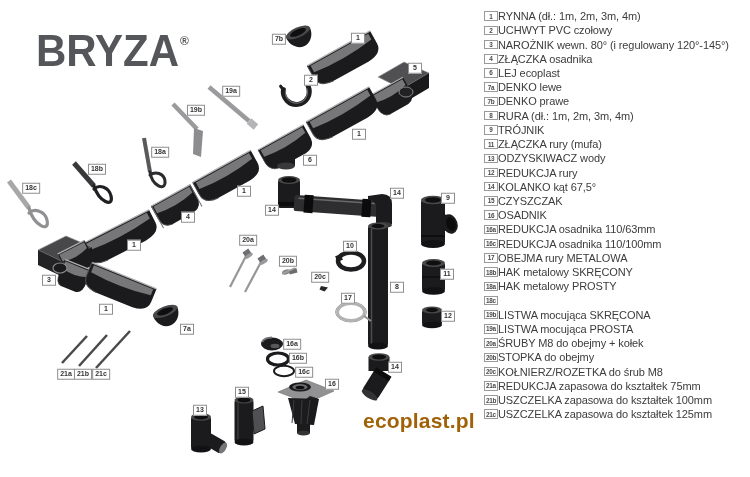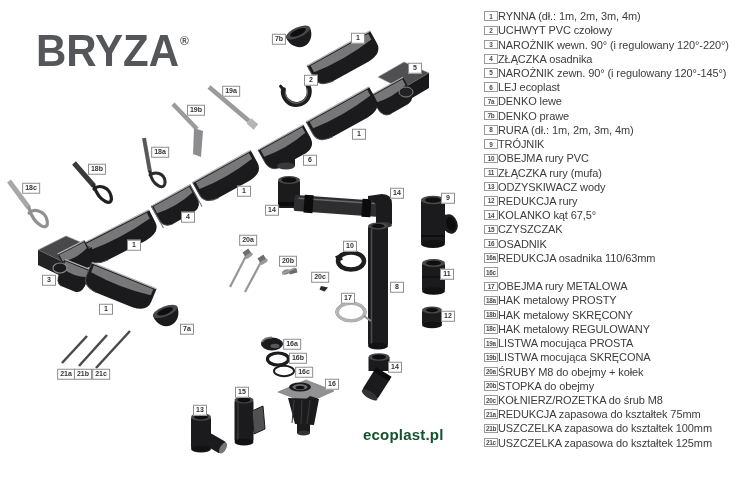--- a/index.html
+++ b/index.html
@@ -1,19 +1,19 @@
 <!DOCTYPE html>
 <html><head>
 <meta charset="utf-8">
 <style>
   html,body{margin:0;padding:0;background:#fff;}
   .stage{position:relative;width:750px;height:477px;background:#ffffff;font-family:"Liberation Sans",sans-serif;overflow:hidden;}
   .logo{position:absolute;left:36px;top:26px;font-size:42px;font-weight:bold;color:#54565a;letter-spacing:0px;transform:scaleY(1.05);transform-origin:left top;white-space:nowrap;}
   .logo .reg{font-size:12px;vertical-align:20px;margin-left:1px;font-weight:bold;}
-  .website{position:absolute;left:363px;top:426px;font-size:15px;font-weight:bold;color:#14532d;letter-spacing:0.2px;}
+  .website{position:absolute;left:363px;top:409px;font-size:21px;font-weight:bold;color:#a16207;letter-spacing:0.2px;}
   .legend{position:absolute;left:484px;top:9px;}
   .legend-row{display:flex;align-items:center;height:14.22px;}
   .legend-num{box-sizing:border-box;min-width:14px;width:14px;height:9.5px;border:1px solid #9a9a9a;background:#fff;color:#4a4a4a;font-size:6.4px;font-weight:bold;display:flex;align-items:center;justify-content:center;flex:none;letter-spacing:-0.3px;}
   .legend-text{font-size:11px;color:#3c3c3c;white-space:nowrap;letter-spacing:-0.1px;}
   .part-label{position:absolute;transform:translate(-50%,-50%);background:#fff;border:1px solid #8e8e8e;color:#333;font-size:7px;font-weight:bold;line-height:8.5px;padding:0 2px;min-width:8px;text-align:center;white-space:nowrap;}
   .diagram{position:absolute;left:0;top:0;}
 </style>
 </head>
 <body>
 
@@ -303,55 +303,47 @@
       <div class="legend-row">
         <span class="legend-num">1</span>
         <span class="legend-text">RYNNA (dł.: 1m, 2m, 3m, 4m)</span>
       </div>
       <div class="legend-row">
         <span class="legend-num">2</span>
         <span class="legend-text">UCHWYT PVC czołowy</span>
       </div>
       <div class="legend-row">
         <span class="legend-num">3</span>
-        <span class="legend-text">NAROŻNIK wewn. 90° (i regulowany 120°-220°)</span>
+        <span class="legend-text">NAROŻNIK wewn. 80° (i regulowany 120°-145°)</span>
       </div>
       <div class="legend-row">
         <span class="legend-num">4</span>
         <span class="legend-text">ZŁĄCZKA osadnika</span>
       </div>
       <div class="legend-row">
-        <span class="legend-num">5</span>
-        <span class="legend-text">NAROŻNIK zewn. 90° (i regulowany 120°-145°)</span>
-      </div>
-      <div class="legend-row">
         <span class="legend-num">6</span>
         <span class="legend-text">LEJ ecoplast</span>
       </div>
       <div class="legend-row">
         <span class="legend-num">7a</span>
         <span class="legend-text">DENKO lewe</span>
       </div>
       <div class="legend-row">
         <span class="legend-num">7b</span>
         <span class="legend-text">DENKO prawe</span>
       </div>
       <div class="legend-row">
         <span class="legend-num">8</span>
         <span class="legend-text">RURA (dł.: 1m, 2m, 3m, 4m)</span>
       </div>
       <div class="legend-row">
         <span class="legend-num">9</span>
         <span class="legend-text">TRÓJNIK</span>
       </div>
       <div class="legend-row">
-        <span class="legend-num">10</span>
-        <span class="legend-text">OBEJMA rury PVC</span>
-      </div>
-      <div class="legend-row">
         <span class="legend-num">11</span>
         <span class="legend-text">ZŁĄCZKA rury (mufa)</span>
       </div>
       <div class="legend-row">
         <span class="legend-num">13</span>
         <span class="legend-text">ODZYSKIWACZ wody</span>
       </div>
       <div class="legend-row">
         <span class="legend-num">12</span>
         <span class="legend-text">REDUKCJA rury</span>
@@ -367,46 +359,46 @@
       <div class="legend-row">
         <span class="legend-num">16</span>
         <span class="legend-text">OSADNIK</span>
       </div>
       <div class="legend-row">
         <span class="legend-num">16a</span>
         <span class="legend-text">REDUKCJA osadnika 110/63mm</span>
       </div>
       <div class="legend-row">
         <span class="legend-num">16c</span>
+        <span class="legend-text">REDUKCJA osadnika 110/100mm</span>
       </div>
       <div class="legend-row">
         <span class="legend-num">17</span>
         <span class="legend-text">OBEJMA rury METALOWA</span>
       </div>
       <div class="legend-row">
+        <span class="legend-num">18b</span>
+        <span class="legend-text">HAK metalowy SKRĘCONY</span>
+      </div>
+      <div class="legend-row">
         <span class="legend-num">18a</span>
         <span class="legend-text">HAK metalowy PROSTY</span>
       </div>
       <div class="legend-row">
-        <span class="legend-num">18b</span>
-        <span class="legend-text">HAK metalowy SKRĘCONY</span>
-      </div>
-      <div class="legend-row">
         <span class="legend-num">18c</span>
-        <span class="legend-text">HAK metalowy REGULOWANY</span>
+      </div>
+      <div class="legend-row">
+        <span class="legend-num">19b</span>
+        <span class="legend-text">LISTWA mocująca SKRĘCONA</span>
       </div>
       <div class="legend-row">
         <span class="legend-num">19a</span>
         <span class="legend-text">LISTWA mocująca PROSTA</span>
       </div>
       <div class="legend-row">
-        <span class="legend-num">19b</span>
-        <span class="legend-text">LISTWA mocująca SKRĘCONA</span>
-      </div>
-      <div class="legend-row">
         <span class="legend-num">20a</span>
         <span class="legend-text">ŚRUBY M8 do obejmy + kołek</span>
       </div>
       <div class="legend-row">
         <span class="legend-num">20b</span>
         <span class="legend-text">STOPKA do obejmy</span>
       </div>
       <div class="legend-row">
         <span class="legend-num">20c</span>
         <span class="legend-text">KOŁNIERZ/ROZETKA do śrub M8</span>

